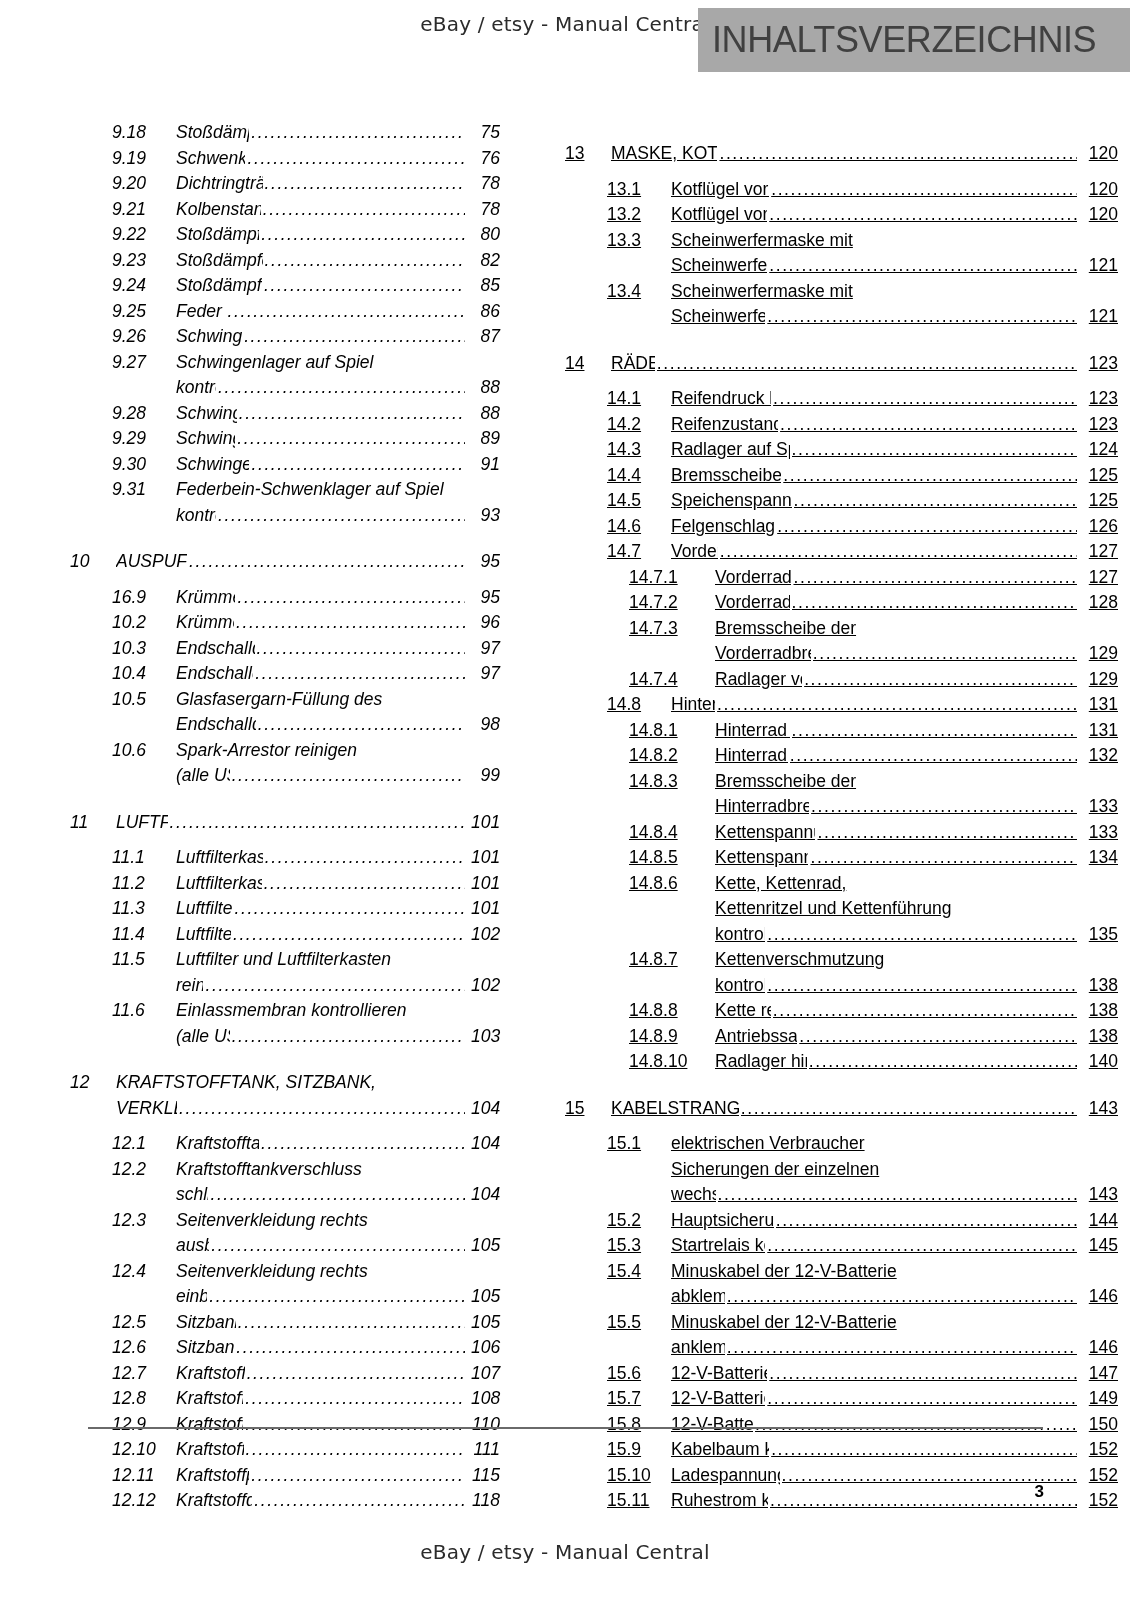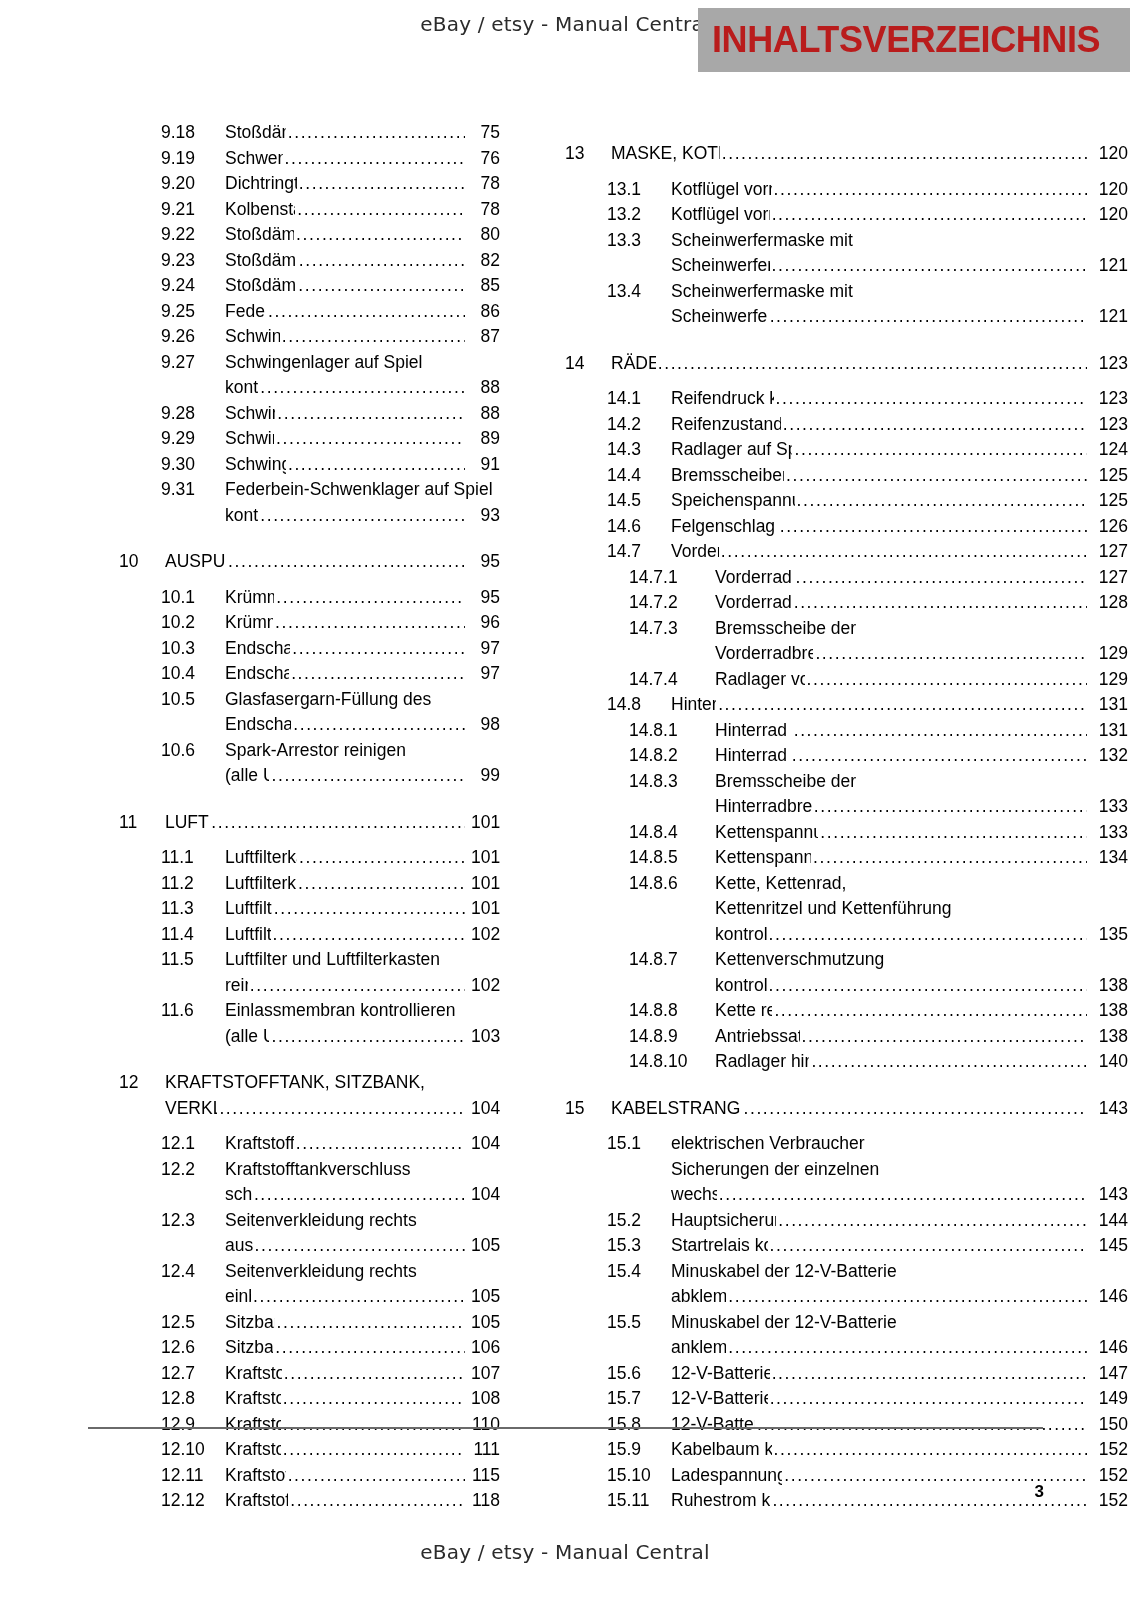--- a/index.html
+++ b/index.html
@@ -36,41 +36,41 @@
     width: 432px;
     height: 64px;
     background: #a8a8a8;
   }
   #header-title {
     position: absolute;
     top: 18px;
     left: 712px;
     width: 410px;
     font-size: 36px;
-    font-weight: bold;
+    font-weight: normal;
     letter-spacing: -0.4px;
     line-height: 44px;
-    color: #b91c1c;
+    color: #404040;
     white-space: nowrap;
   }
 
   
   #toc-columns {
     position: absolute;
     top: 120px;
     left: 0;
     width: 1130px;
     display: flex;
   }
   .toc-col {
     width: 565px;
     padding: 0;
   }
-  #toc-col-left  { padding-left: 119px;  padding-right: 65px; }
-  #toc-col-right { padding-left: 518px; padding-right: 2px; }
+  #toc-col-left  { padding-left: 70px;  padding-right: 65px; font-style: italic; }
+  #toc-col-right { padding-left: 518px; padding-right: 12px; text-decoration: underline; }
   
   #toc-col-right { padding-left: 0; margin-left: 0; }
 
   .toc-entry {
     display: flex;
     align-items: flex-start;
     font-size: 17.5px;
     line-height: 25.5px;
     margin: 0;
     padding: 0;
@@ -308,21 +308,21 @@
         <div class="num">10</div>
         <div class="title-wrap">
           <div class="line">
             <span class="txt">AUSPUFFANLAGE</span>
             <span class="leader"></span>
             <span class="pg">95</span>
           </div>
         </div>
       </div>
       <div class="toc-entry level2">
-        <div class="num">10.1</div>
+        <div class="num">16.9</div>
         <div class="title-wrap">
           <div class="line">
             <span class="txt">Krümmer ausbauen</span>
             <span class="leader"></span>
             <span class="pg">95</span>
           </div>
         </div>
       </div>
       <div class="toc-entry level2">
         <div class="num">10.2</div>

